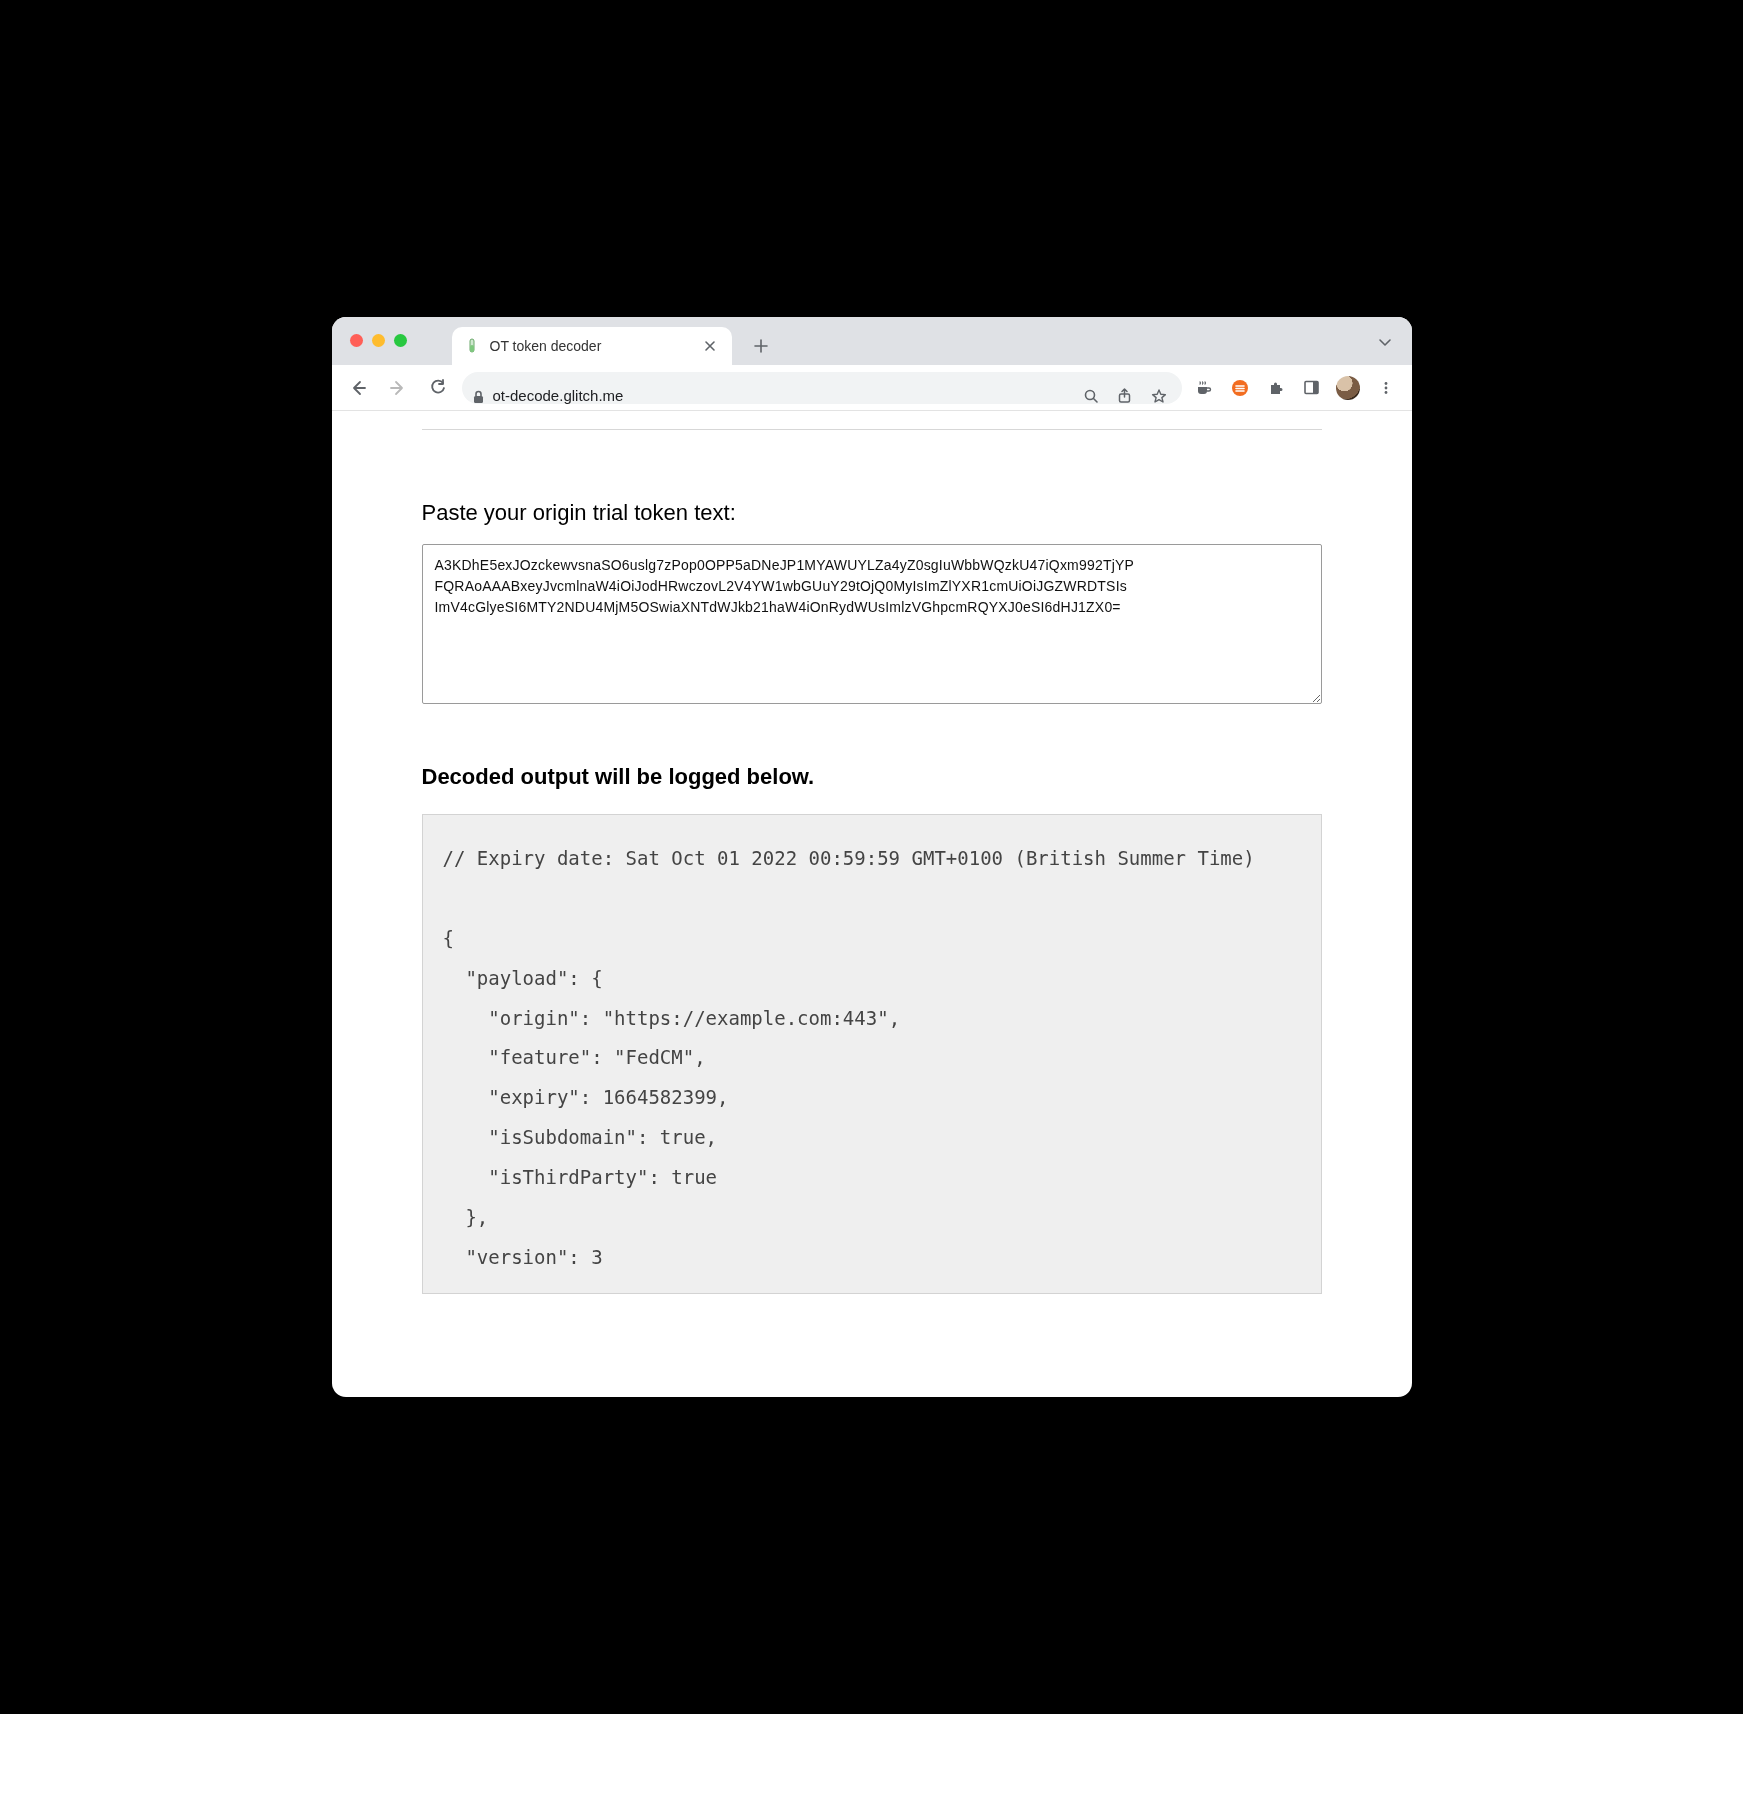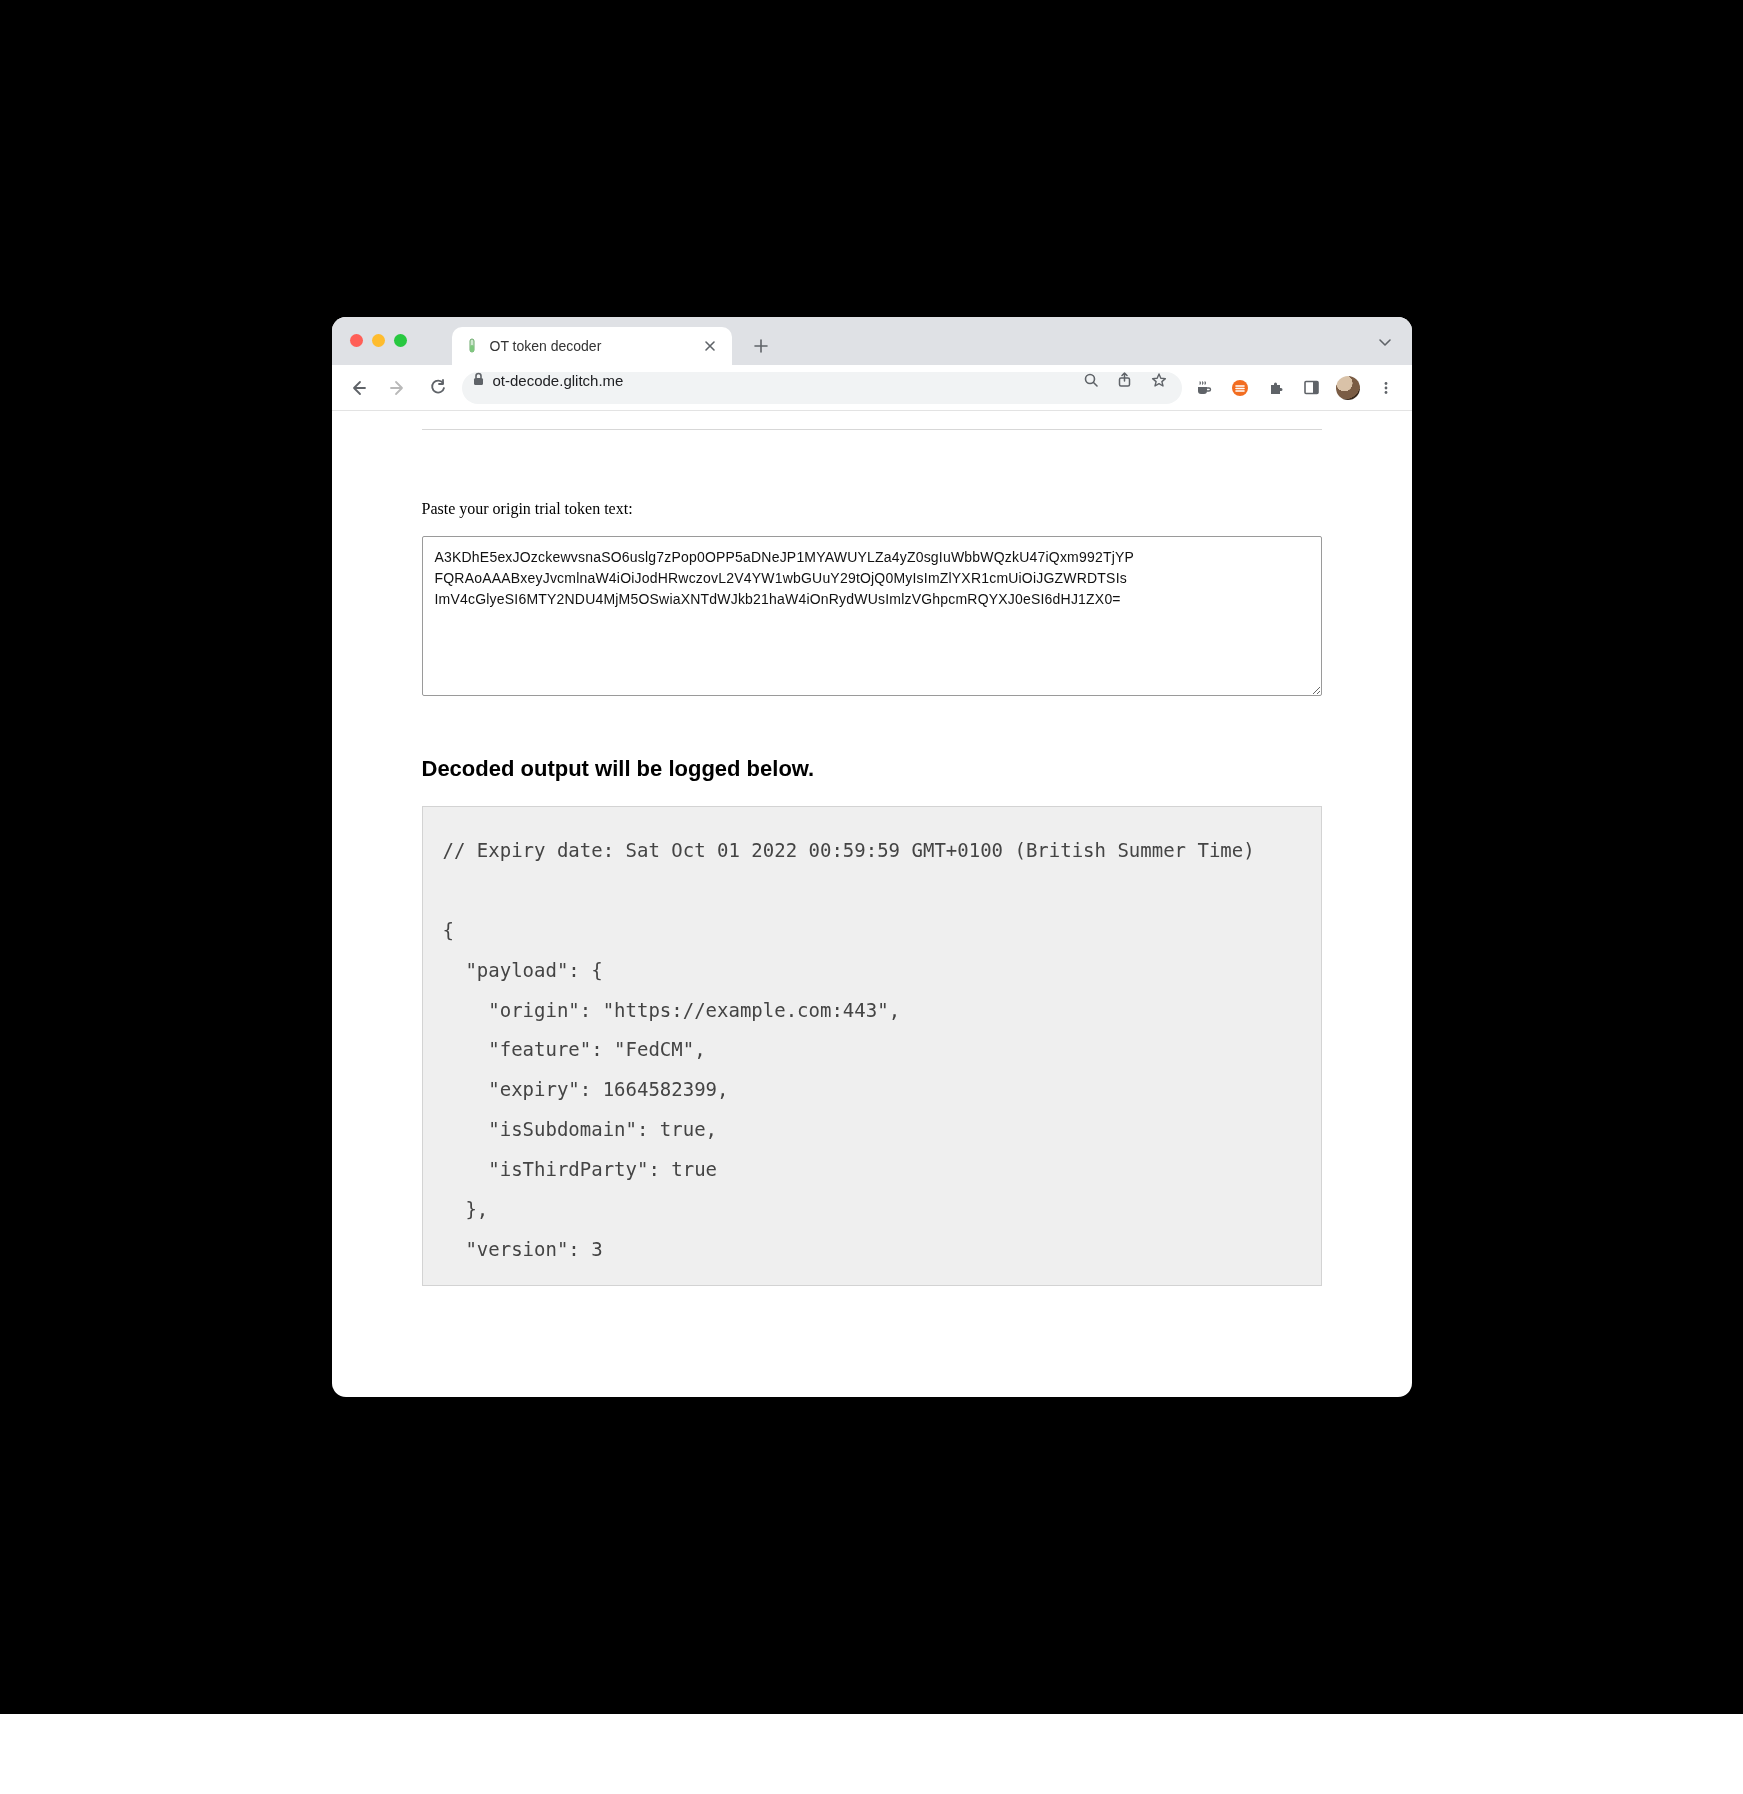--- a/index.html
+++ b/index.html
@@ -103,21 +103,21 @@
     color:#5f6368;
     border-radius: 50%;
   }
   .icon-btn.disabled { color:#b9b9b9; }
   .omnibox {
     flex: 1;
     height: 32px;
     background: #f1f3f4;
     border-radius: 16px;
     display:flex;
-    align-items:flex-start;
+    align-items:flex-end;
     padding: 0 10px;
     gap: 8px;
     color:#202124;
     font-size: 15px;
   }
   .omnibox .lock { color:#5f6368; }
   .omnibox .url { flex:1; }
   .omnibox .oicon { color:#5f6368; width:26px; display:flex; justify-content:center; }
   .ext-icon { width:28px; display:flex; justify-content:center; align-items:center; color:#5f6368;}
   .avatar {
@@ -135,24 +135,23 @@
     font-weight: 400;
     margin: 0 0 10px 0;
     letter-spacing: 0.2px;
   }
   hr.rule {
     border: none;
     border-top: 1px solid #d7d7d7;
     margin: 0 0 70px 0;
   }
   .label-heading {
-    font-size: 16px;
+    font-size: 22px;
     margin: 0 0 18px 0;
     font-weight: 400;
-    font-family: Liberation Serif, serif;
   }
   textarea.token-input {
     width: 100%;
     height: 160px;
     border: 1px solid #9a9a9a;
     border-radius: 2px;
     padding: 10px 12px;
     font-family: Liberation Sans, sans-serif;
     font-size: 14px;
     line-height: 1.5;

